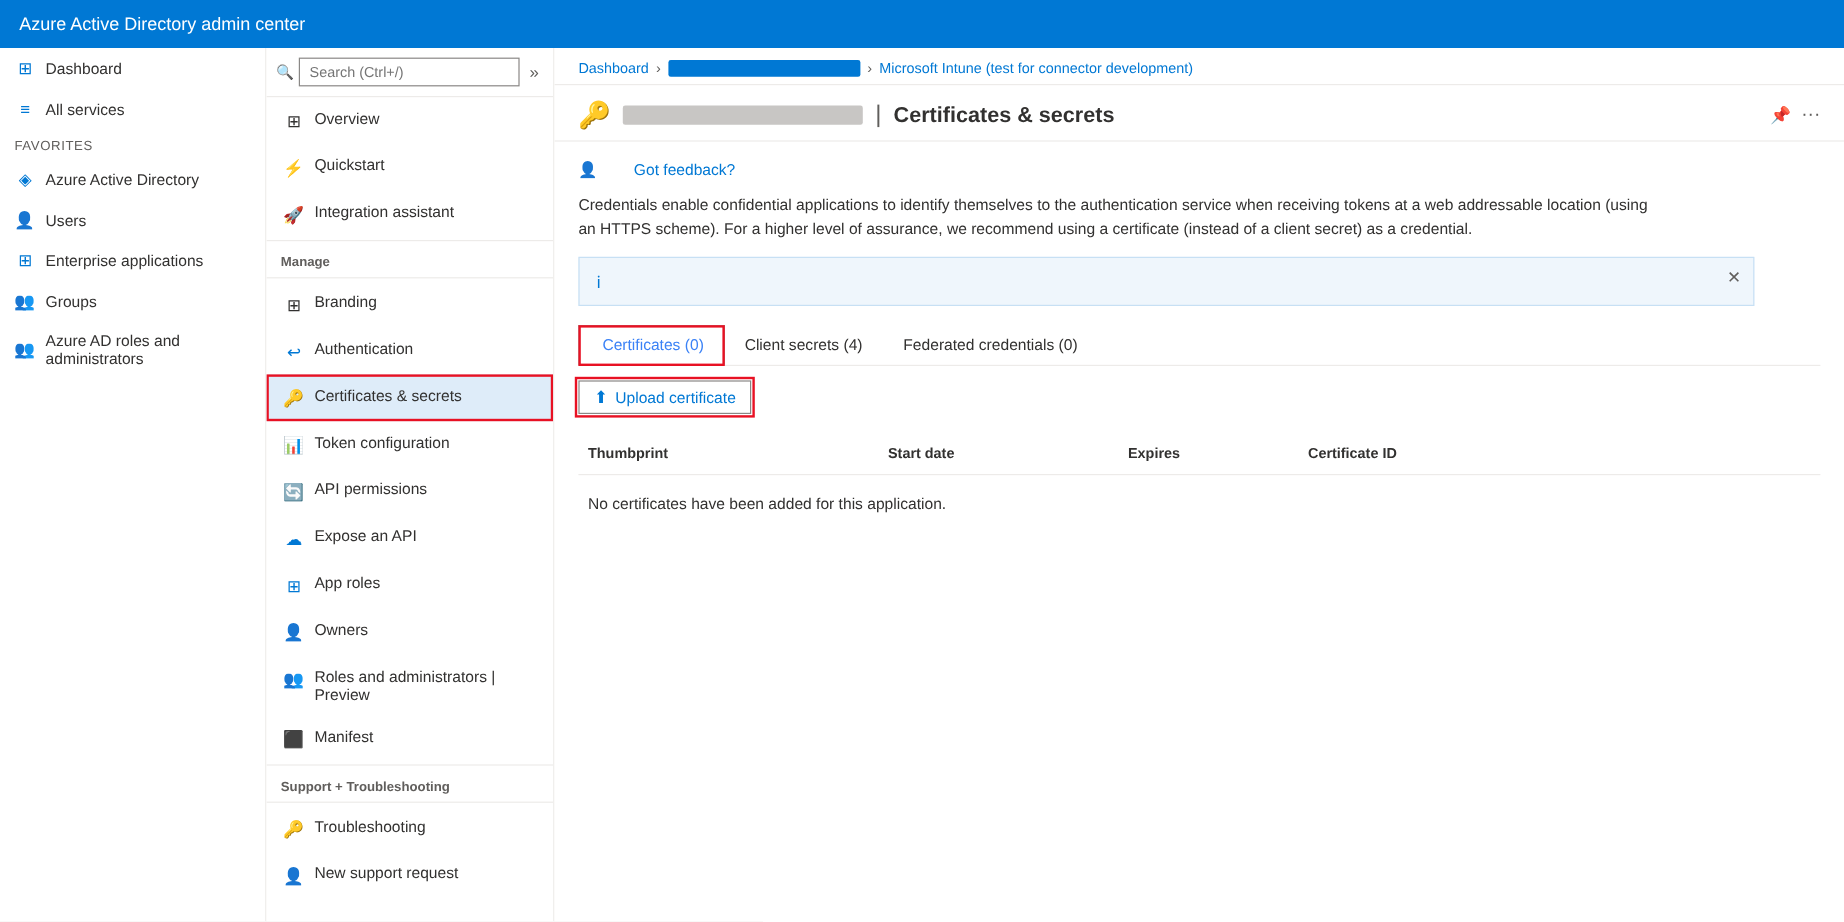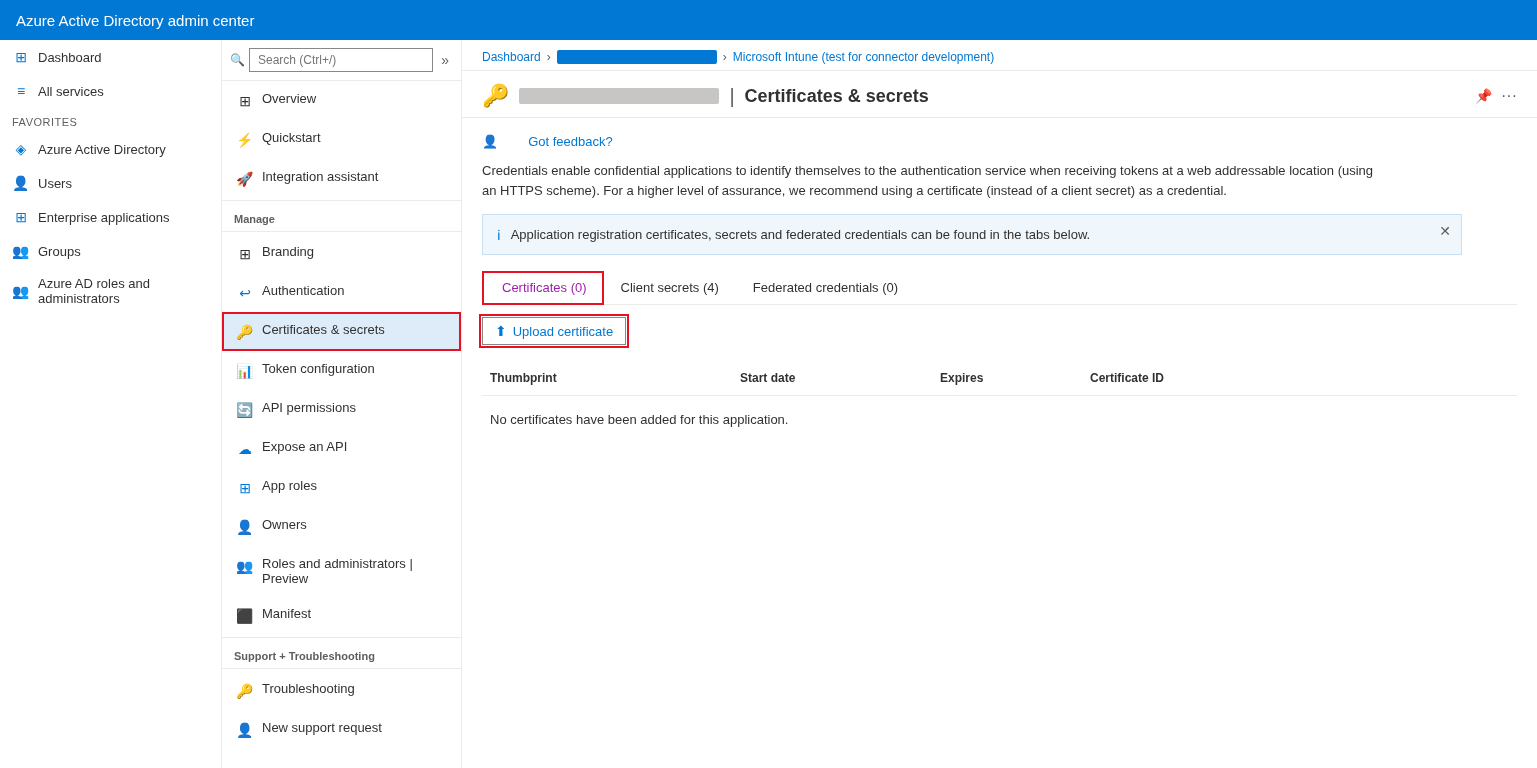--- a/index.html
+++ b/index.html
@@ -260,21 +260,21 @@
       color: #323130;
       border: 1px solid transparent;
       border-bottom: none;
       position: relative;
     }
     .tab-item.active {
       border: 1px solid #8a8886;
       border-bottom: 2px solid #fff;
       margin-bottom: -1px;
       background: #fff;
-      color: #a21caf;
+      color: #3b82f6;
       padding-left: 19px;
     }
 
     .section-description {
       font-size: 13px;
       color: #323130;
       margin-bottom: 12px;
       max-width: 780px;
     }
 
@@ -473,21 +473,20 @@
         <span>👤</span>
         <span style="cursor:pointer;margin-left:24px;">Got feedback?</span>
       </div>
 
       
       <div class="description-text">Credentials enable confidential applications to identify themselves to the authentication service when receiving tokens at a web addressable location (using an HTTPS scheme). For a higher level of assurance, we recommend using a certificate (instead of a client secret) as a credential.</div>
 
       
       <div class="info-banner">
         <span style="color:#0078d4;font-size:14px;">ℹ</span>
-        <span class="info-banner-text">Application registration certificates, secrets and federated credentials can be found in the tabs below.</span>
         <span class="info-banner-close">✕</span>
       </div>
 
       
       <div class="tabs-row">
         <div class="tab-item active highlight-tab">Certificates (0)</div>
         <div class="tab-item">Client secrets (4)</div>
         <div class="tab-item">Federated credentials (0)</div>
       </div>
 

